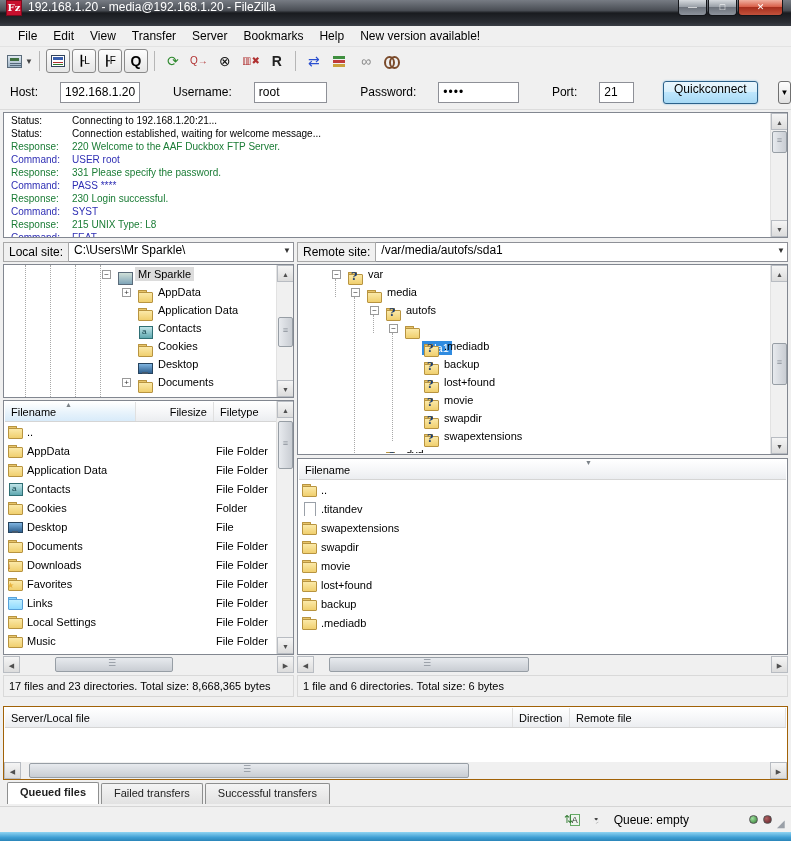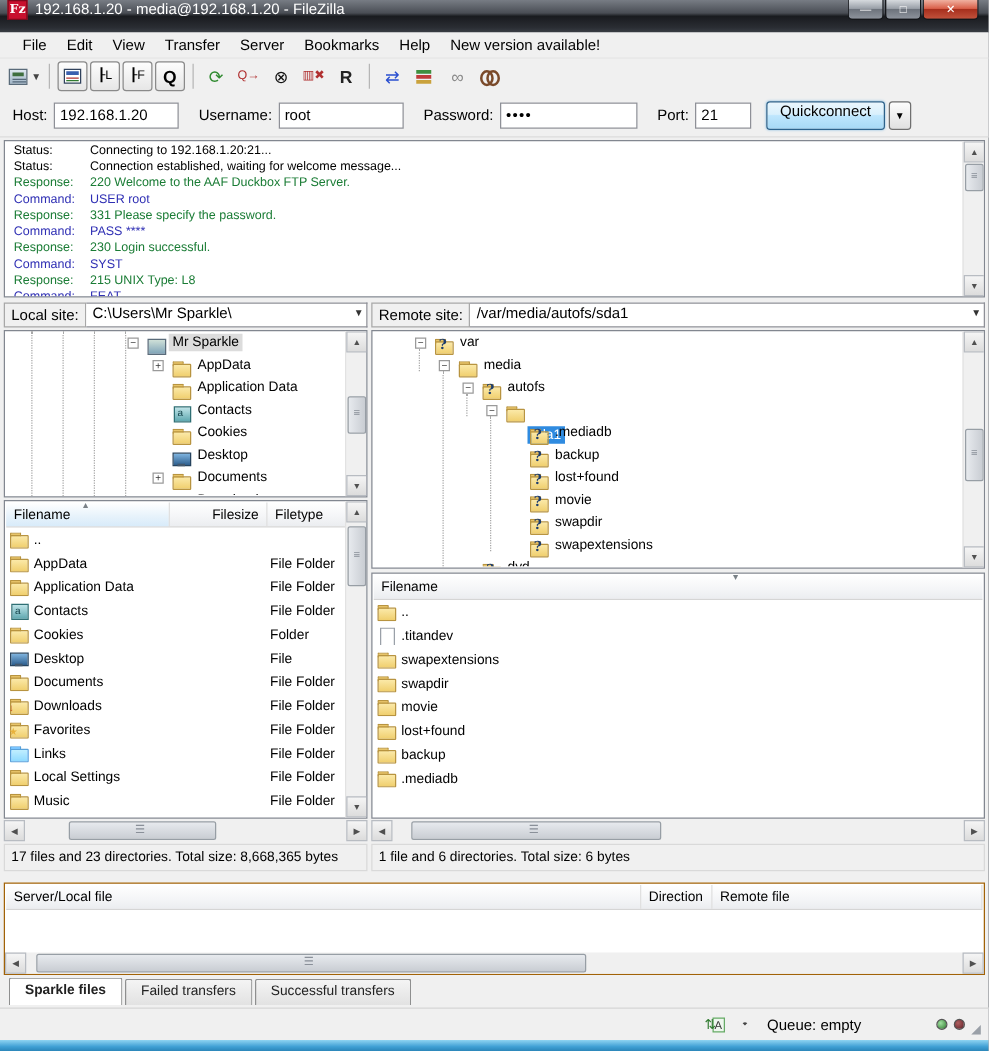--- a/index.html
+++ b/index.html
@@ -39,21 +39,21 @@
   .ticon-log:before{content:"";position:absolute;left:1px;top:1px;right:1px;height:3px;background:#3a5fae;}
   .ticon-log:after{content:"";position:absolute;left:1px;top:6px;width:10px;height:1px;background:#b03030;box-shadow:0 2px 0 #2f7a2f;}
   .ticon-bars{width:13px;height:12px;position:relative;}
   .ticon-bars:before{content:"";position:absolute;left:0;top:1px;width:12px;height:3px;background:#3f8f3f;box-shadow:0 4px 0 #c03a3a,0 8px 0 #caa23c;}
   .ticon-binoc{width:16px;height:10px;position:relative;}
   .ticon-binoc:before,.ticon-binoc:after{content:"";position:absolute;top:0;width:7px;height:9px;border:2px solid #7a4a2a;border-radius:50%;}
   .ticon-binoc:before{left:0;} .ticon-binoc:after{right:0;}
 
   
   .qcbar{left:0;top:75px;width:791px;height:35px;background:#f0f0f0;display:flex;align-items:center;
-    font-size:12px;padding-left:10px;border-bottom:1px solid #dcdcdc;}
+    font-size:12px;padding-left:10px;border-bottom:1px solid #dcdcdc;gap:17px;}
   .qc-label{margin-right:5px;}
   .qc-input{height:21px;border:1px solid #8e9097;background:#fff;font-size:12px;padding:2px 4px;
     font-family:"Liberation Sans",sans-serif;margin-right:16px;}
   .qc-host{width:100px;} .qc-user{width:100px;} .qc-pass{width:110px;letter-spacing:1px;} .qc-port{width:45px;margin-right:12px;}
   .qc-btn{height:23px;padding:0 10px;border:1px solid #2c628b;border-radius:3px;font-size:12px;
     background:linear-gradient(#eaf6fd,#d9f0fc 45%,#bee6fd 50%,#a7d9f5);box-shadow:0 0 2px #7ab8e0;}
   .qc-dd{height:23px;width:18px;border:1px solid #707070;border-radius:3px;margin-left:3px;
     background:linear-gradient(#fdfdfd,#e0e0e0);font-size:8px;text-align:center;line-height:21px;}
 
   
@@ -559,21 +559,21 @@
       <div class="hcell" style="flex:1;"><span>Remote file</span></div>
     </div>
     <div class="hscroll" style="bottom:0;">
       <div class="arr lt">◀</div>
       <div class="hthumb" style="left:25px;width:440px;"></div>
       <div class="arr rt">▶</div>
     </div>
   </div>
 
   <div class="abs tabs" id="qtabs">
-      <span class="tab active">Sparkle files</span>
+      <span class="tab active">Queued files</span>
       <span class="tab">Failed transfers</span>
       <span class="tab">Successful transfers</span>
     </div>
 
   <div class="abs statusbar">
     <span class="sb-icon sb-ascii"></span>
     <span class="sb-icon sb-gauge"></span>
     <span class="sb-queue">Queue: empty</span>
     <span class="led green"></span>
     <span class="led red"></span>

